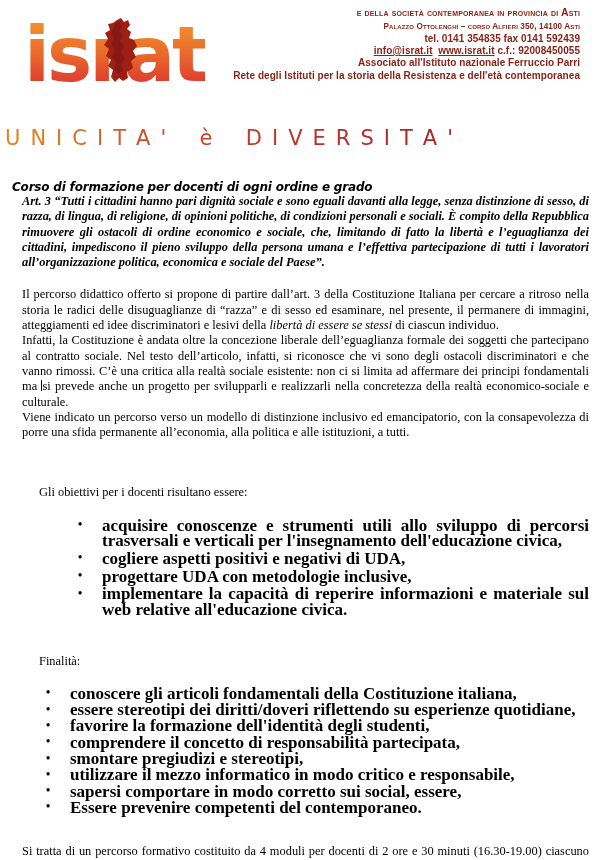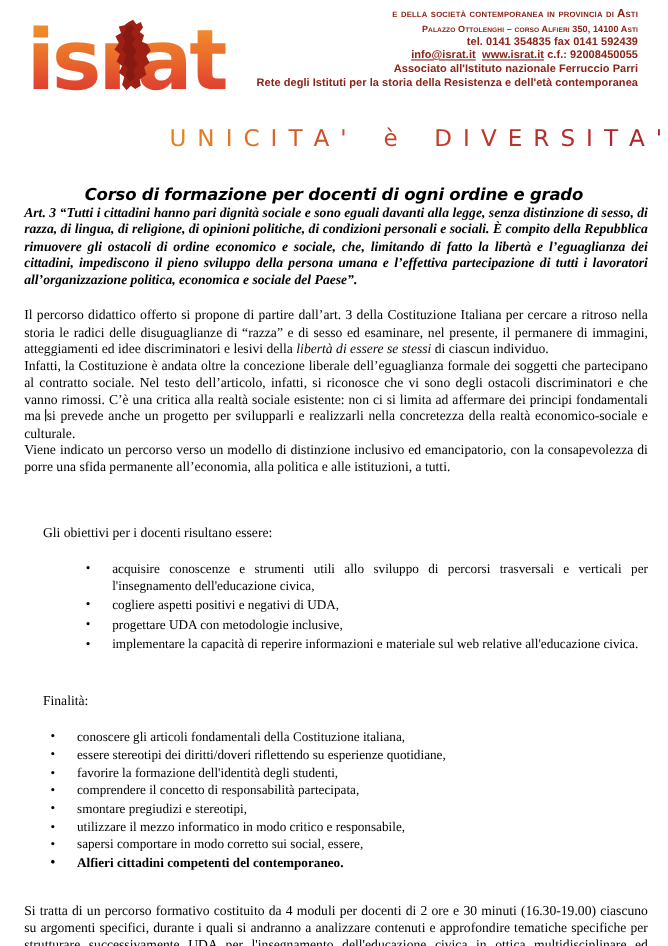--- a/index.html
+++ b/index.html
@@ -85,41 +85,41 @@
     line-height: 12.4px;
     letter-spacing: 0.05px;
   }
   .h-l5 a, .h-link {
     color: #8A2317;
     text-decoration: underline;
   }
 
   
   .title-wrap {
-    margin-top: 4px;
-    text-align: right;
+    margin-top: 16px;
+    text-align: left;
     height: 40px;
   }
   .big-title {
     font-family: "DejaVu Sans", sans-serif;
     font-size: 21px;
     font-weight: normal;
     letter-spacing: 0px;
     white-space: pre;
   }
   .big-title span { padding: 0 5px; }
 
   .subtitle {
-    text-align: center;
     font-family: "DejaVu Sans", sans-serif;
-    font-size: 15px;
+    font-size: 12px;
     font-weight: bold;
     font-style: italic;
     margin-top: 14px;
     letter-spacing: -0.2px;
+    padding-left: 12px;
   }
 
   
   .content {
     padding: 0 18px 0 22px;
   }
   p.just {
     text-align: justify;
     margin: 0;
     font-size: 12.4px;
@@ -147,25 +147,26 @@
     margin: 3px 0 0 0;
     padding: 0 0 0 54px;
   }
   ul.fin-list {
     list-style: none;
     margin: 2px 0 0 0;
     padding: 0 0 0 22px;
   }
   ul.obj-list > li, ul.fin-list > li {
     position: relative;
-    font-size: 12px;
+    font-size: 17px;
     line-height: 15.3px;
     padding-left: 26px;
     margin-bottom: 2.5px;
     text-align: justify;
+    font-weight: bold;
   }
   ul.obj-list > li::before, ul.fin-list > li::before {
     content: "\2022";
     position: absolute;
     left: 2px;
     top: -0.5px;
     font-size: 12px;
   }
   ul.fin-list > li { margin-bottom: 1px; }
   li.bold-item {
@@ -244,19 +245,19 @@
 
   <p class="section-head">Finalità:</p>
   <ul class="fin-list" id="fin-list">
       <li>conoscere gli articoli fondamentali della Costituzione italiana,</li>
       <li>essere stereotipi dei diritti/doveri riflettendo su esperienze quotidiane,</li>
       <li>favorire la formazione dell'identità degli studenti,</li>
       <li>comprendere il concetto di responsabilità partecipata,</li>
       <li>smontare pregiudizi e stereotipi,</li>
       <li>utilizzare il mezzo informatico in modo critico e responsabile,</li>
       <li>sapersi comportare in modo corretto sui social, essere,</li>
-      <li class="bold-item">Alfieri cittadini competenti del contemporaneo.</li>
+      <li class="bold-item">Essere prevenire competenti del contemporaneo.</li>
     </ul>
 
   <div class="spacer-lg"></div>
 
   <p class="just">Si tratta di un percorso formativo costituito da 4 moduli per docenti di 2 ore e 30 minuti (16.30-19.00) ciascuno su argomenti specifici, durante i quali  si andranno a analizzare contenuti e approfondire tematiche specifiche per strutturare successivamente UDA per l'insegnamento dell'educazione civica in ottica multidisciplinare ed inclusiva e prevedendo attività di ricerca-azione all'interno delle classi/scuole, erogato dall'Istituto Storico per la storia della Resistenza e della società contemporanea per la provincia di Asti-ISRAT, Istituto accreditato per la formazione.</p>
 </div>
 
 </body></html>

